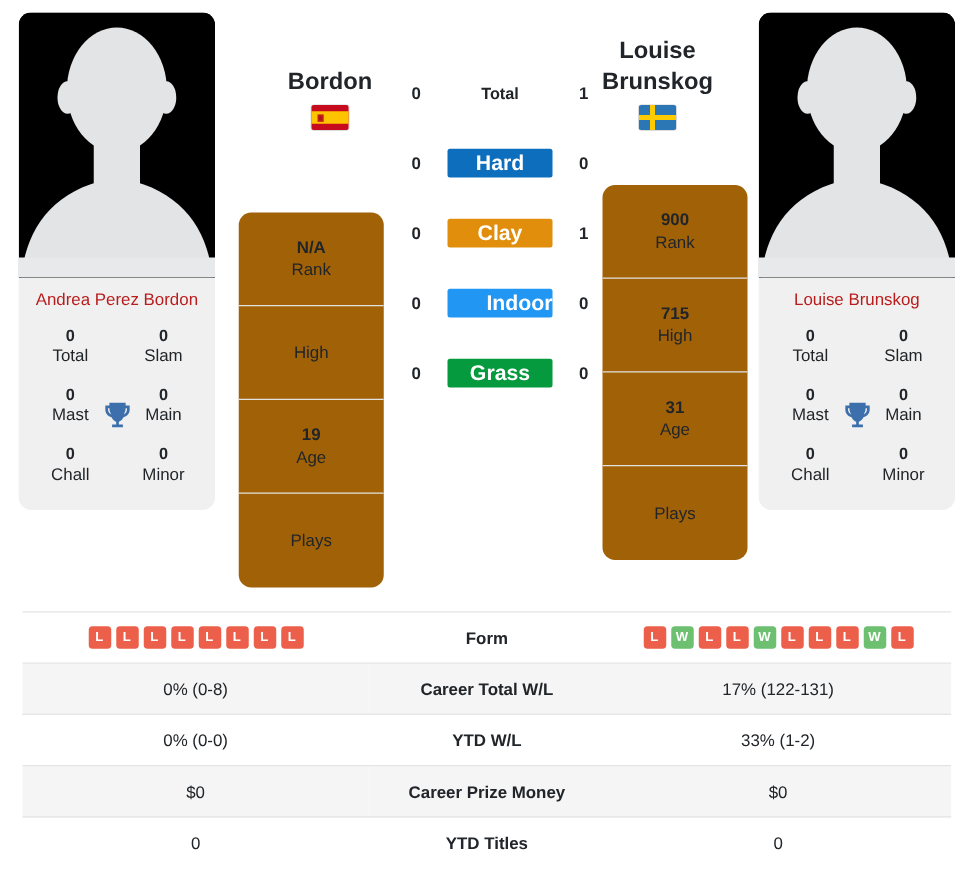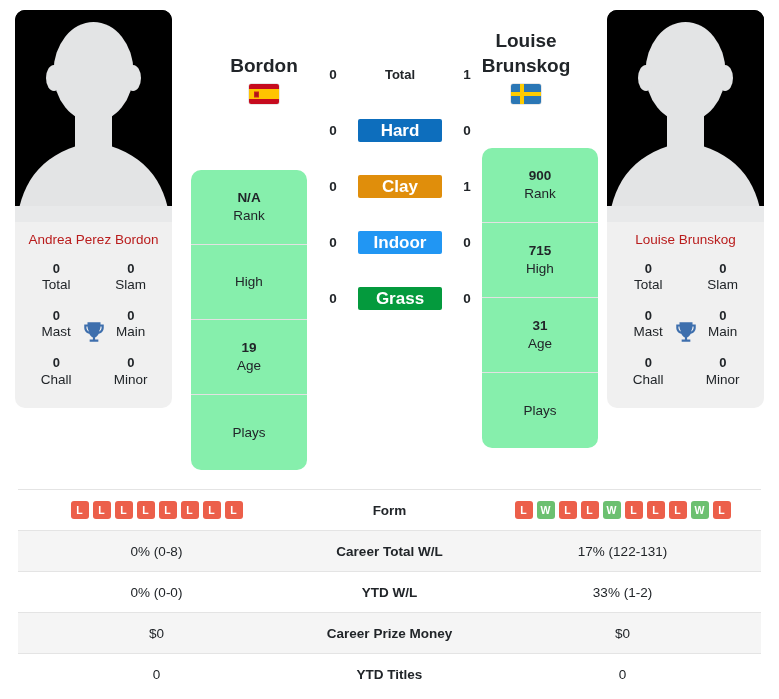--- a/index.html
+++ b/index.html
@@ -101,21 +101,21 @@
     margin: 6px auto 0;
     display: block;
     border-radius: 2px;
     box-shadow: 0 0 0 0.5px rgba(0,0,0,.18);
   }
 
   
   .info-card {
     position: absolute;
     width: 116px;
-    background: #86efac;
+    background: #a16207;
     border-radius: 10px;
     overflow: hidden;
   }
   .info-card.left  { left: 191px; top: 170px; }
   .info-card.right { left: 482px; top: 148px; }
   .info-row {
     height: 75px;
     display: flex;
     flex-direction: column;
     align-items: center;
@@ -305,21 +305,21 @@
     <div class="h2h-row">
       <div class="h2h-score">0</div>
       <div class="h2h-mid">
         <span class="surface-pill" style="background: rgb(224, 142, 11);">Clay</span>
       </div>
       <div class="h2h-score">1</div>
     </div>
     <div class="h2h-row">
       <div class="h2h-score">0</div>
       <div class="h2h-mid">
-        <span class="surface-pill" style="background: rgb(33, 150, 243);">Indoor</span>
+        <span class="surface-pill" style="background: rgb(33, 150, 243); text-align: right;">Indoor</span>
       </div>
       <div class="h2h-score">0</div>
     </div>
     <div class="h2h-row">
       <div class="h2h-score">0</div>
       <div class="h2h-mid">
         <span class="surface-pill" style="background: rgb(4, 154, 61);">Grass</span>
       </div>
       <div class="h2h-score">0</div>
     </div>

